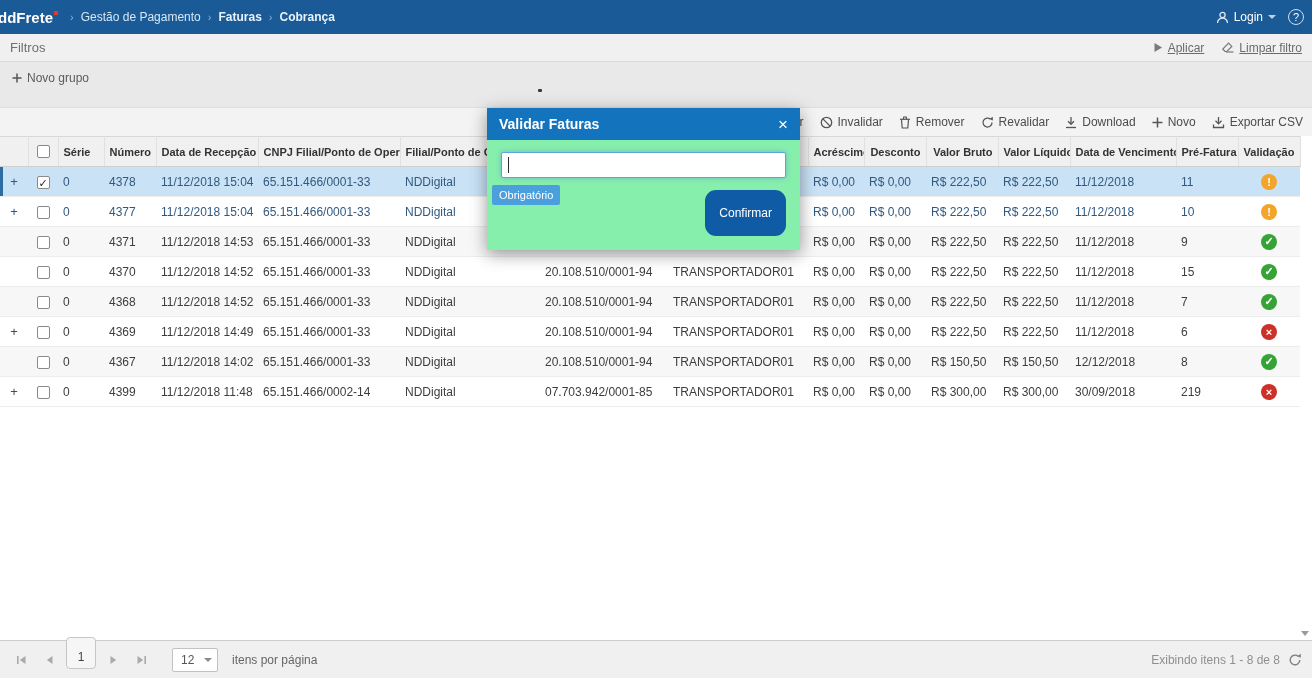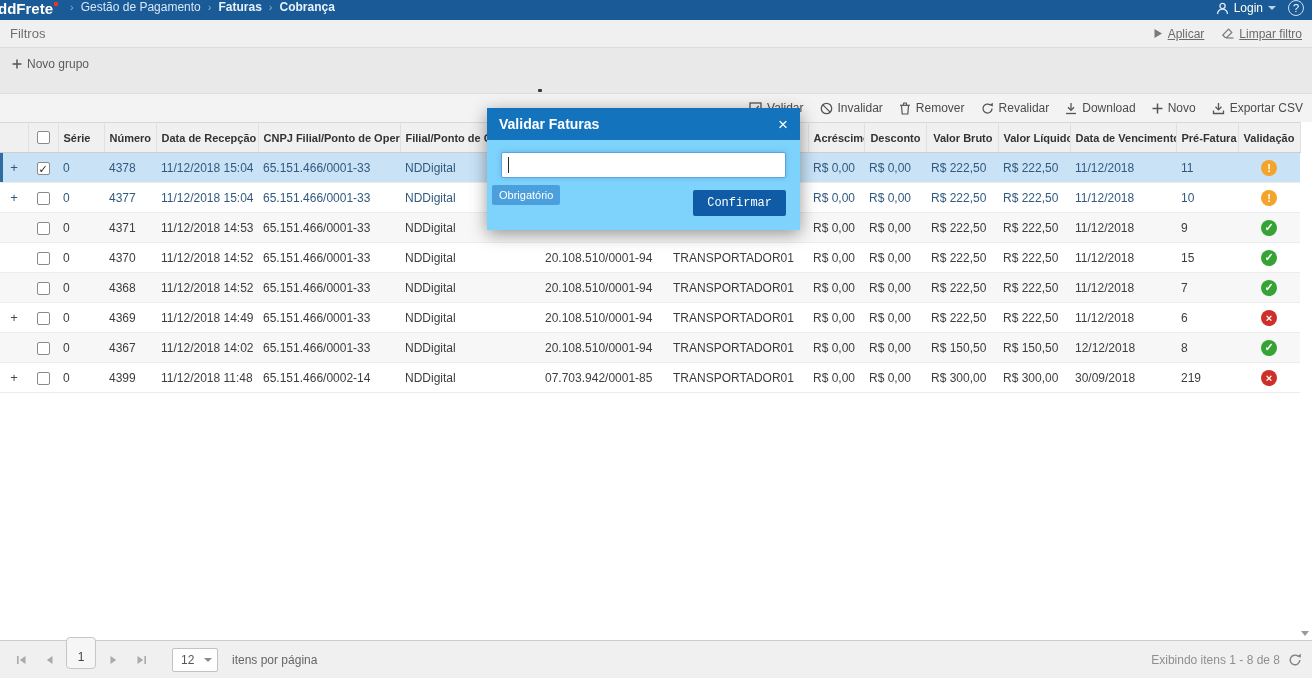--- a/index.html
+++ b/index.html
@@ -2,21 +2,21 @@
 <html><head>
 <meta charset="utf-8">
 <style>
   * { box-sizing: border-box; }
   html,body { margin:0; padding:0; }
   body {
     width:1312px; height:678px; overflow:hidden; position:relative;
     font-family:"Liberation Sans", sans-serif; background:#fff; color:#3d3d3d;
   }
   
-  .topbar { height:20px; background:#1a5a96; display:flex; align-items:flex-start; color:#fff; padding:0 8px 0 0; }
+  .topbar { height:34px; background:#1a5a96; display:flex; align-items:center; color:#fff; padding:0 8px 0 0; }
   .brand { display:flex; align-items:flex-start; font-weight:bold; font-size:15px; margin-left:-2px; cursor:pointer; }
   .brand-sq { width:4px; height:4px; background:#e0392e; margin:2px 0 0 1px; display:inline-block; }
   .breadcrumb { display:flex; align-items:center; gap:7px; margin-left:12px; font-size:12px; color:#d7e7f6; }
   .crumb-sep { color:#8fb3d6; font-size:11px; }
   .crumb { cursor:pointer; }
   .crumb-b { font-weight:bold; color:#e8f2fb; }
   .topbar-right { margin-left:auto; display:flex; align-items:center; gap:12px; }
   .login { display:flex; align-items:center; gap:5px; font-size:12px; cursor:pointer; }
   .chev-down { width:0; height:0; border-left:4px solid transparent; border-right:4px solid transparent; border-top:4px solid #bcd3e8; }
   .help-btn { width:16px; height:16px; border:1px solid #cfe0f0; border-radius:50%; font-size:11px; display:flex; align-items:center; justify-content:center; cursor:pointer; }
@@ -61,34 +61,34 @@
   .pbtn { width:22px; height:22px; display:flex; align-items:center; justify-content:center; cursor:pointer; }
   .page-current { width:30px; height:32px; background:#f6f6f6; border:1px solid #c6c6c6; border-radius:4px;
                   display:flex; align-items:center; justify-content:center; font-size:12px; color:#444; margin-top:-14px; padding-top:8px; cursor:pointer; }
   .psel { width:46px; height:24px; border:1px solid #c2c2c2; background:#fff; border-radius:2px; display:flex; align-items:center;
           justify-content:space-between; padding:0 5px 0 8px; font-size:12px; color:#555; margin-left:14px; cursor:pointer; }
   .psel-chev { width:0; height:0; border-left:4px solid transparent; border-right:4px solid transparent; border-top:4px solid #8b8b8b; }
   .per-label { font-size:12px; color:#666; margin-left:8px; }
   .pager-right { margin-left:auto; display:flex; align-items:flex-end; gap:8px; color:#8f8f8f; font-size:12px; }
   .refresh { cursor:pointer; display:flex; }
   
-  .modal { position:absolute; left:487px; top:108px; width:313px; background:#7dd3fc; box-shadow:0 4px 16px rgba(0,0,0,.4); z-index:60; }
+  .modal { position:absolute; left:487px; top:108px; width:313px; background:#86efac; box-shadow:0 4px 16px rgba(0,0,0,.4); z-index:60; }
   .modal-h { height:32px; background:#1473bd; color:#fff; display:flex; align-items:center; padding:0 12px; font-size:14px; font-weight:bold; }
   .modal-x { margin-left:auto; font-size:17px; font-weight:normal; color:#fff; cursor:pointer; line-height:1; }
   .modal-b { padding:12px 14px 14px; position:relative; }
   .m-label { font-size:12px; color:#454545; margin-bottom:7px; }
   .m-input-wrap { position:relative; }
   .m-input { width:100%; height:26px; border:1px solid #5ea3dd; border-radius:2px; box-shadow:0 0 5px rgba(94,163,221,.7);
              outline:none; font:12px "Liberation Sans", sans-serif; padding:0 6px; }
   .caret { position:absolute; left:7px; top:5px; width:1px; height:16px; background:#2a2a2a; animation:blink 1s step-end infinite; }
   @keyframes blink { 50% { opacity:0; } }
   .m-footer { display:flex; justify-content:space-between; align-items:flex-start; margin-top:7px; }
   .m-badge { background:#4b9fdc; color:#fff; font-size:11px; padding:4px 7px; border-radius:2px; margin-left:-9px; }
-  .m-confirm { background:#0f5ba5; color:#fff; font-size:12px; border:none; padding:6px 14px; border-radius:2px; margin-top:5px;
-               font-family:Liberation Mono, monospace; cursor:pointer; }
+  .m-confirm { background:#0f5ba5; color:#fff; font-size:12px; border:none; padding:16px 14px; border-radius:11px; margin-top:5px;
+               font-family:Liberation Sans, sans-serif; cursor:pointer; }
 </style>
 </head>
 <body>
 
 <header class="topbar">
   <div class="brand">
     <span>ddFrete</span>
     <span class="brand-sq"></span>
   </div>
   <nav class="breadcrumb">

